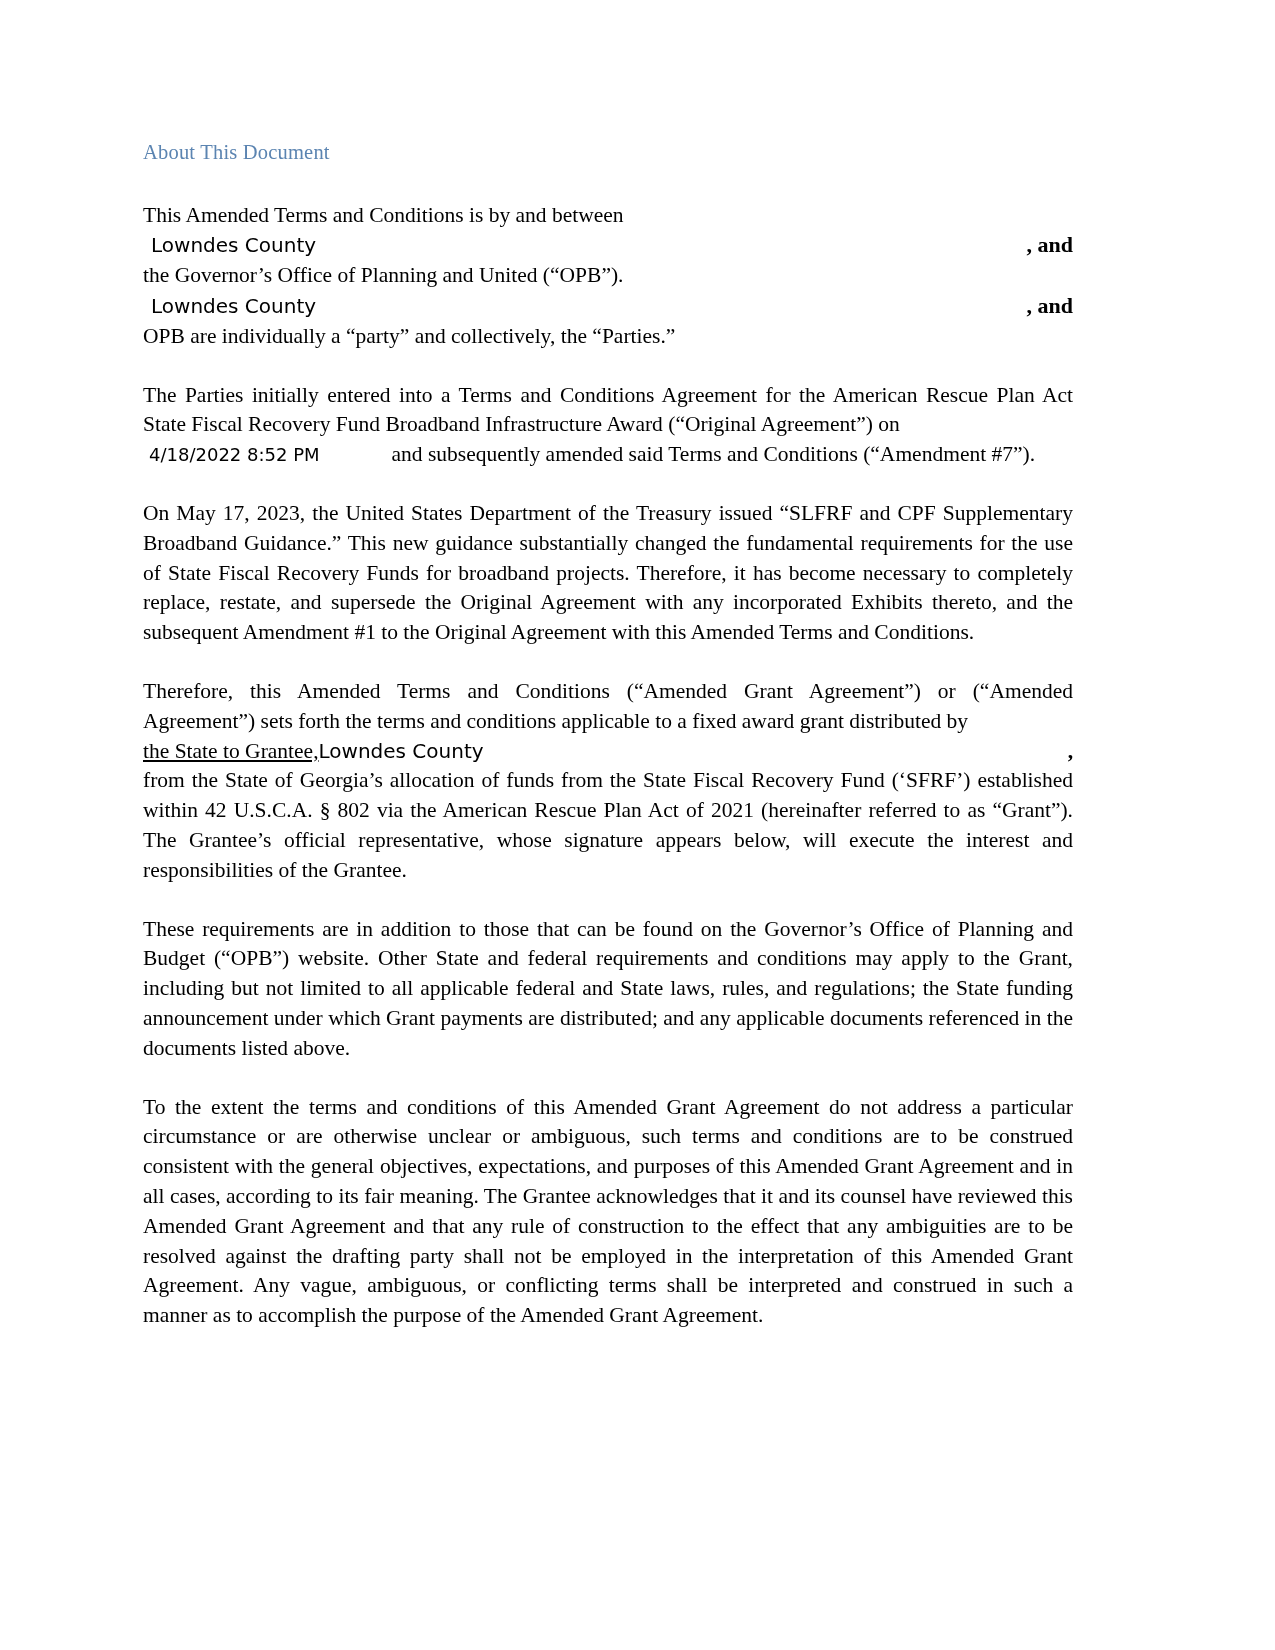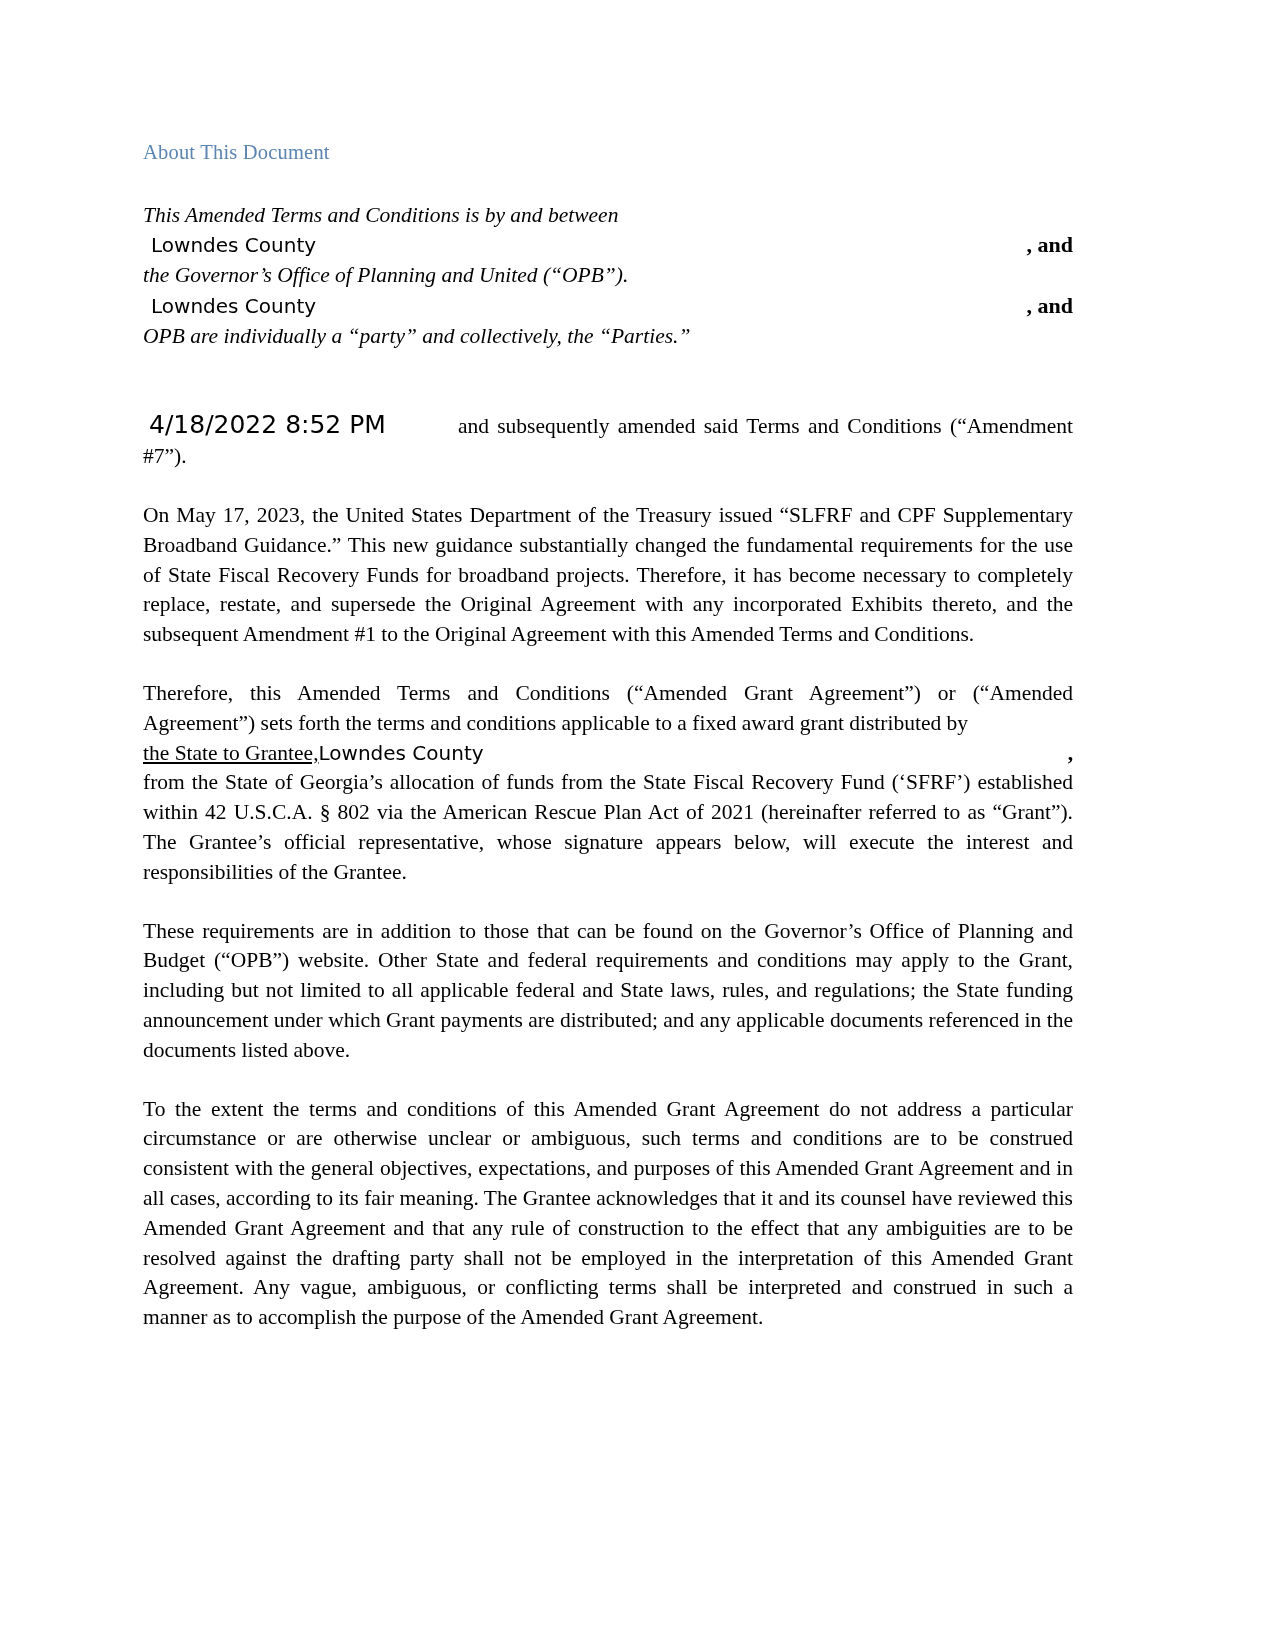--- a/index.html
+++ b/index.html
@@ -42,42 +42,41 @@
   }
   
   .intro-block {
     font-size: 21.5px;
     line-height: 29.8px;
     margin: 0 0 29px 0;
   }
   .intro-line {
     display: block;
     white-space: nowrap;
-    font-style: italic;
   }
   .field-line {
     display: flex;
     align-items: baseline;
     justify-content: space-between;
     width: 930px;
   }
   .field-line .field-val {
     font-family: "DejaVu Sans", "Liberation Sans", sans-serif;
     font-size: 20px;
     padding-left: 8px;
   }
   .field-line .tail {
     font-family: "Liberation Serif", "DejaVu Serif", serif;
     font-size: 22px;
     font-weight: bold;
     white-space: pre;
   }
   .date-field {
     font-family: "DejaVu Sans", "Liberation Sans", sans-serif;
-    font-size: 25px;
+    font-size: 18px;
     display: inline-block;
     padding-left: 6px;
   }
   .date-gap {
     display: inline-block;
     width: 72px;
   }
   
   .grantee-field-line {
     display: flex;
@@ -133,20 +132,21 @@
 
       <span class="field-line">
         <span class="field-val">Lowndes County</span>
         <span class="tail">, and</span>
       </span>
 
       <span class="intro-line">OPB are individually a “party” and collectively, the “Parties.”</span>
     </div>
 
     <p class="body-par">
+      <span>The Parties initially entered into a Terms and Conditions Agreement for the American Rescue Plan Act State Fiscal Recovery Fund Broadband Infrastructure Award (“Original Agreement”) on</span>
       <br>
       <span class="date-field">4/18/2022 8:52 PM</span><span class="date-gap"></span><span>and subsequently amended said Terms and Conditions (“Amendment #7”).</span>
     </p>
 
     <p class="body-par">On May 17, 2023, the United States Department of the Treasury issued “SLFRF and CPF Supplementary Broadband Guidance.” This new guidance substantially changed the fundamental requirements for the use of State Fiscal Recovery Funds for broadband projects. Therefore, it has become necessary to completely replace, restate, and supersede the Original Agreement with any incorporated Exhibits thereto, and the subsequent Amendment #1 to the Original Agreement with this Amended Terms and Conditions.</p>
 
     <p class="body-par">
       <span>Therefore, this Amended Terms and Conditions (“Amended Grant Agreement”) or (“Amended Agreement”) sets forth the terms and conditions applicable to a fixed award grant distributed by</span>
       <span class="grantee-field-line">
         <span class="lead">the State to Grantee,</span>

